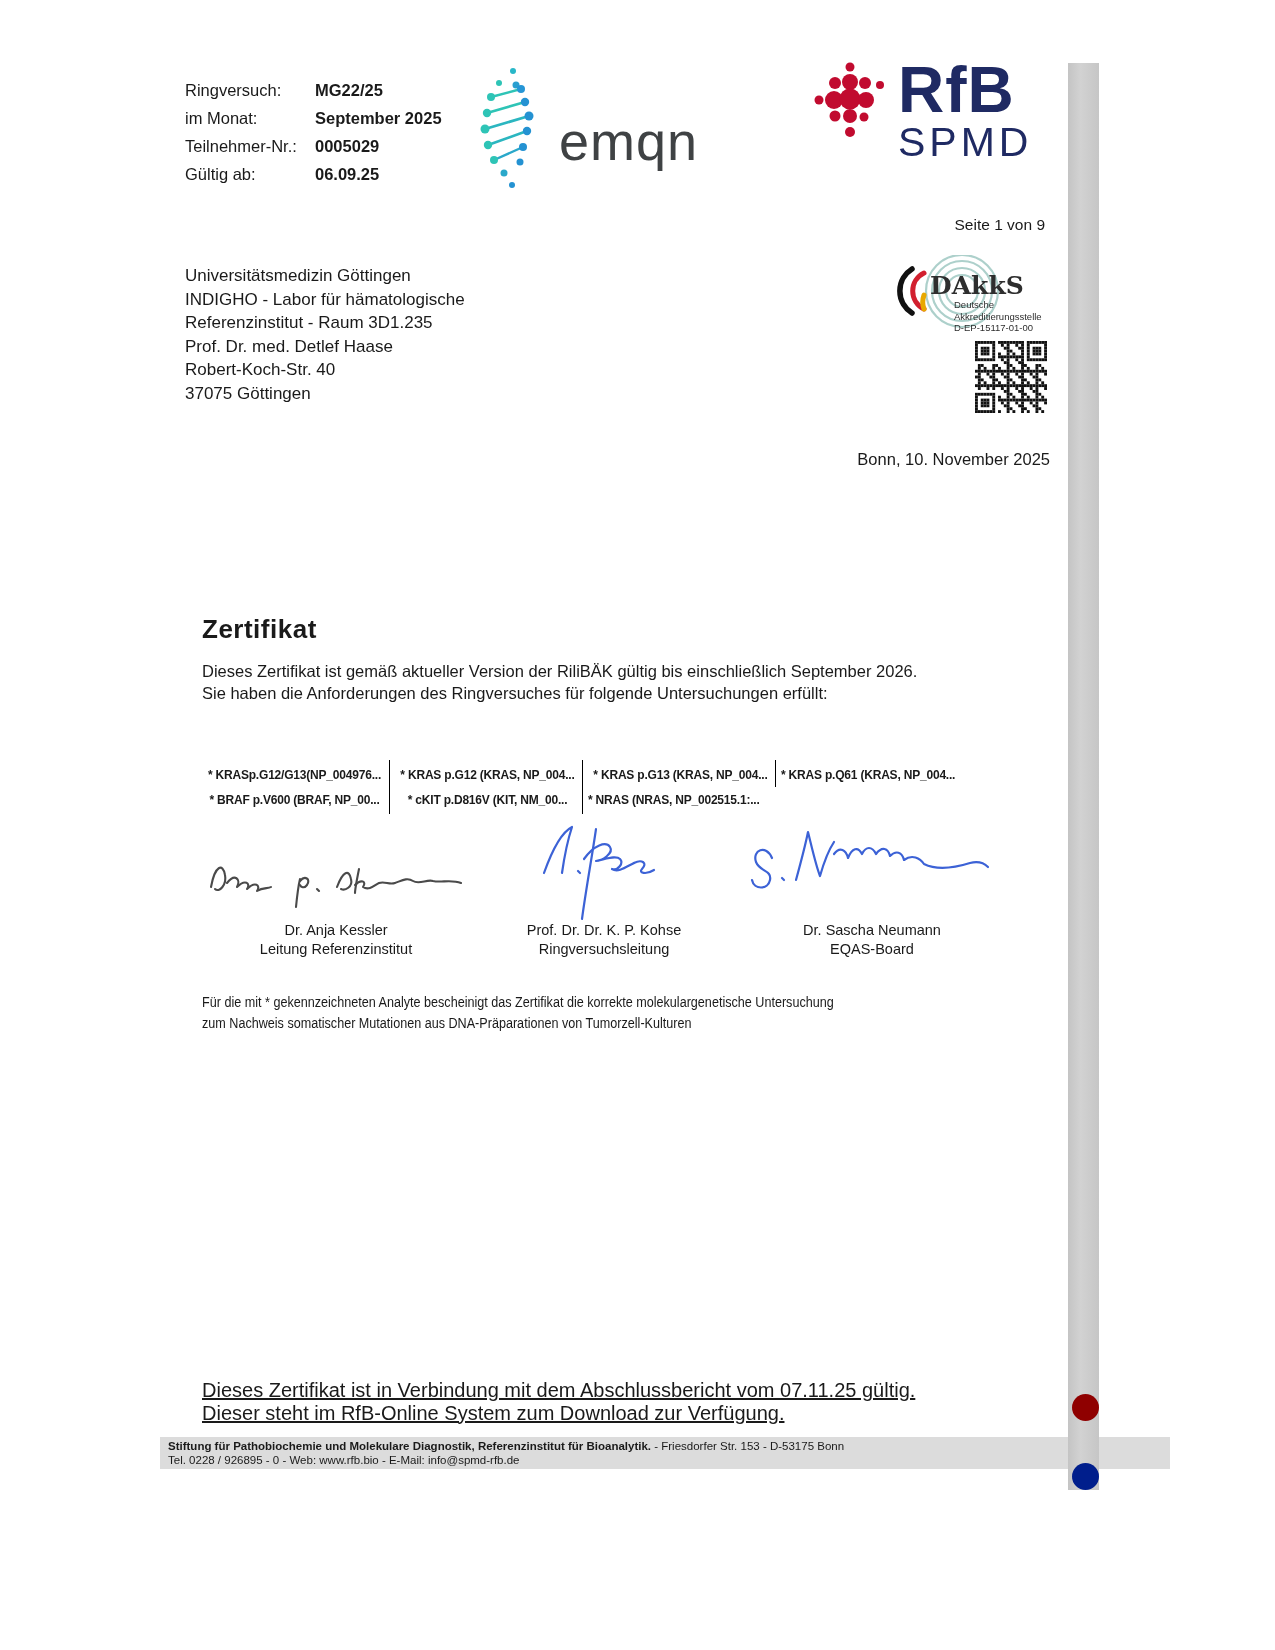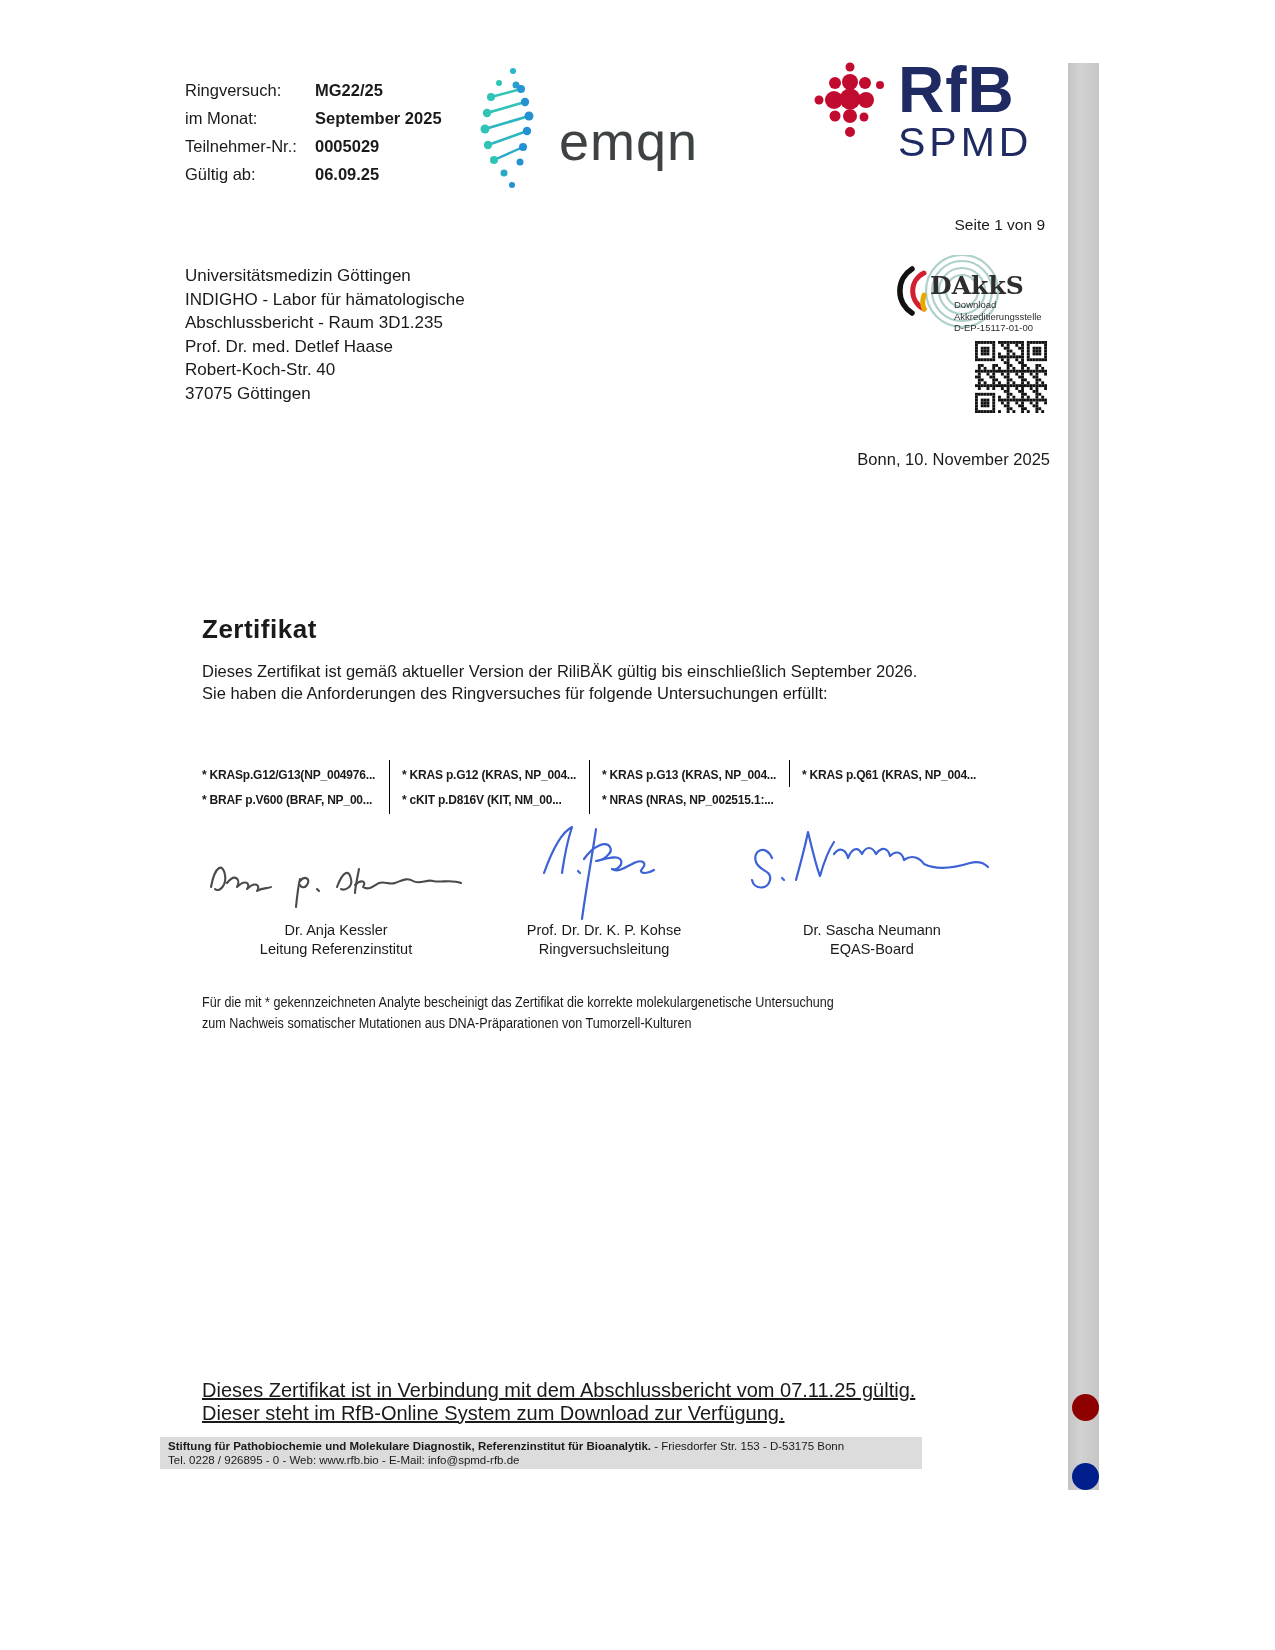--- a/index.html
+++ b/index.html
@@ -41,37 +41,37 @@
   .dateline { position:absolute; right:225px; top:450px; font-size:16.5px; }
 
   
   .cert-title { position:absolute; left:202px; top:614px; font-size:26px; font-weight:700; letter-spacing:0.5px; }
   .cert-body { position:absolute; left:202px; top:660px; width:828px; font-size:16.5px; line-height:22.3px; }
 
   .analytes { position:absolute; left:202px; top:760px; }
   .analyte-row { display:flex; align-items:stretch; height:27px; }
   .analyte-cell { width:188px; font-size:12px; font-weight:700; white-space:nowrap; overflow:hidden;
                   line-height:27px; letter-spacing:-0.2px; padding-right:2px; }
-  .analyte-cell.sep { border-right:1.6px solid #000; margin-right:12px; }
+  .analyte-cell.sep { border-right:1.6px solid #000; margin-right:5px;text-align:center; }
   .analyte-row:first-child .analyte-cell { line-height:30px; }
 
   
   .sig { position:absolute; }
   .sig path { fill:none; stroke-linecap:round; stroke-linejoin:round; }
 
   .signatories { position:absolute; left:202px; top:921px; display:flex; }
   .signatory { width:268px; text-align:center; font-size:14.5px; line-height:18.5px; }
 
   .footnote { position:absolute; left:202px; top:992px; font-size:14px; line-height:20.5px;
               transform:scaleX(0.90); transform-origin:left top; white-space:nowrap; }
 
   .closing { position:absolute; left:202px; top:1379px; font-size:20px; line-height:22.5px;text-decoration:underline; }
 
   
-  .footer { position:absolute; left:160px; top:1437px; width:762px; height:32px; background:#dcdcdc; padding:3px 0 0 8px; }
+  .footer { position:absolute; left:160px; top:1437px; width:1010px; height:32px; background:#dcdcdc; padding:3px 0 0 8px; }
   .footer-line { font-size:11.5px; line-height:13.5px; color:#1a1a1a; }
   .footer-org { font-weight:700; }
 
   
   .scroll-rail { position:absolute; left:1068px; top:63px; width:31px; height:1427px;
                  background:linear-gradient(to right,#c4c4c4,#d2d2d2 40%,#c6c6c6); }
   .dot-red  { position:absolute; left:1072px; top:1394px; width:27px; height:27px; border-radius:50%; background:#8f0000; }
   .dot-blue { position:absolute; left:1072px; top:1463px; width:27px; height:27px; border-radius:50%; background:#001e8c; }
 </style>
 </head>
@@ -149,21 +149,21 @@
       <div class="rfb-line1">RfB</div>
       <div class="rfb-line2">SPMD</div>
     </div>
   </div>
 
   <div class="page-indicator">Seite 1 von 9</div>
 
   <div class="address">
     <div>Universitätsmedizin Göttingen</div>
     <div>INDIGHO - Labor für hämatologische</div>
-    <div>Abschlussbericht - Raum 3D1.235</div>
+    <div>Referenzinstitut - Raum 3D1.235</div>
     <div>Prof. Dr. med. Detlef Haase</div>
     <div>Robert-Koch-Str. 40</div>
     <div>37075 Göttingen</div>
   </div>
 
   <div class="dakks">
     <svg width="150" height="78" viewBox="0 0 150 78">
       <g fill="none" stroke="#9fc8c2" stroke-width="2.2" opacity="0.85">
         <circle cx="72" cy="36" r="16"></circle>
           <circle cx="72" cy="36" r="23"></circle>
@@ -171,21 +171,21 @@
           <circle cx="72" cy="36" r="36"></circle>
       </g>
       <g fill="none" stroke-linecap="round">
         <path d="M22,14 A26,26 0 0,0 22,58" stroke="#111111" stroke-width="5.5"></path>
         <path d="M34,18 A20,20 0 0,0 34,54" stroke="#d2202f" stroke-width="5"></path>
         <path d="M34,40 A20,20 0 0,0 34,54" stroke="#e8a800" stroke-width="5"></path>
       </g>
     </svg>
     <span class="dakks-name">DAkkS</span>
     <div class="dakks-sub">
-      <div>Download</div>
+      <div>Deutsche</div>
       <div>Akkreditierungsstelle</div>
       <div>D-EP-15117-01-00</div>
     </div>
   </div>
 
   <svg class="qr" viewBox="0 0 25 25">
     <g id="qr" fill="#111">
         <rect x="0" y="0" width="1" height="1"></rect>
         <rect x="1" y="0" width="1" height="1"></rect>
         <rect x="2" y="0" width="1" height="1"></rect>

